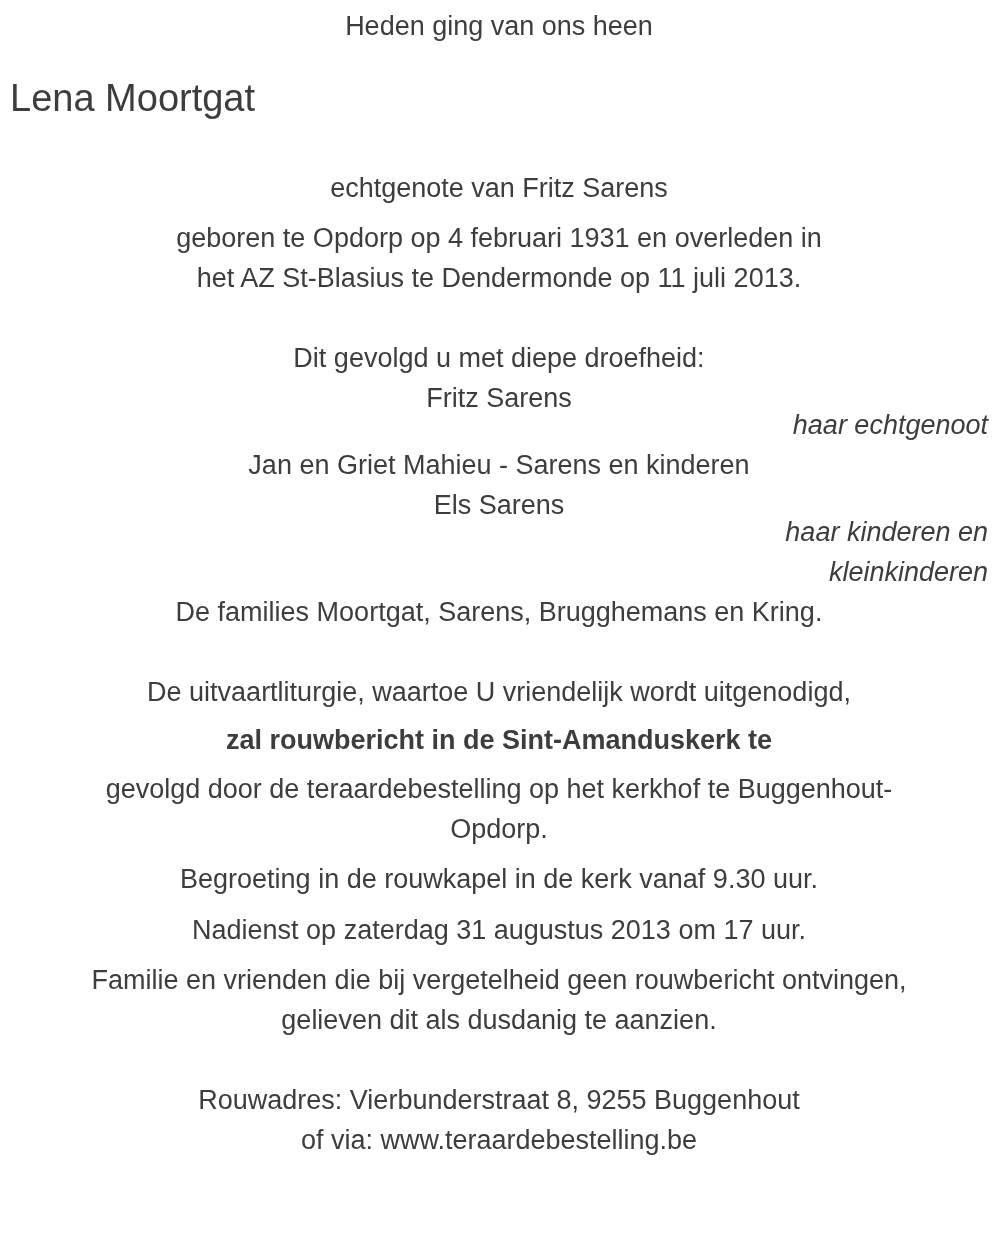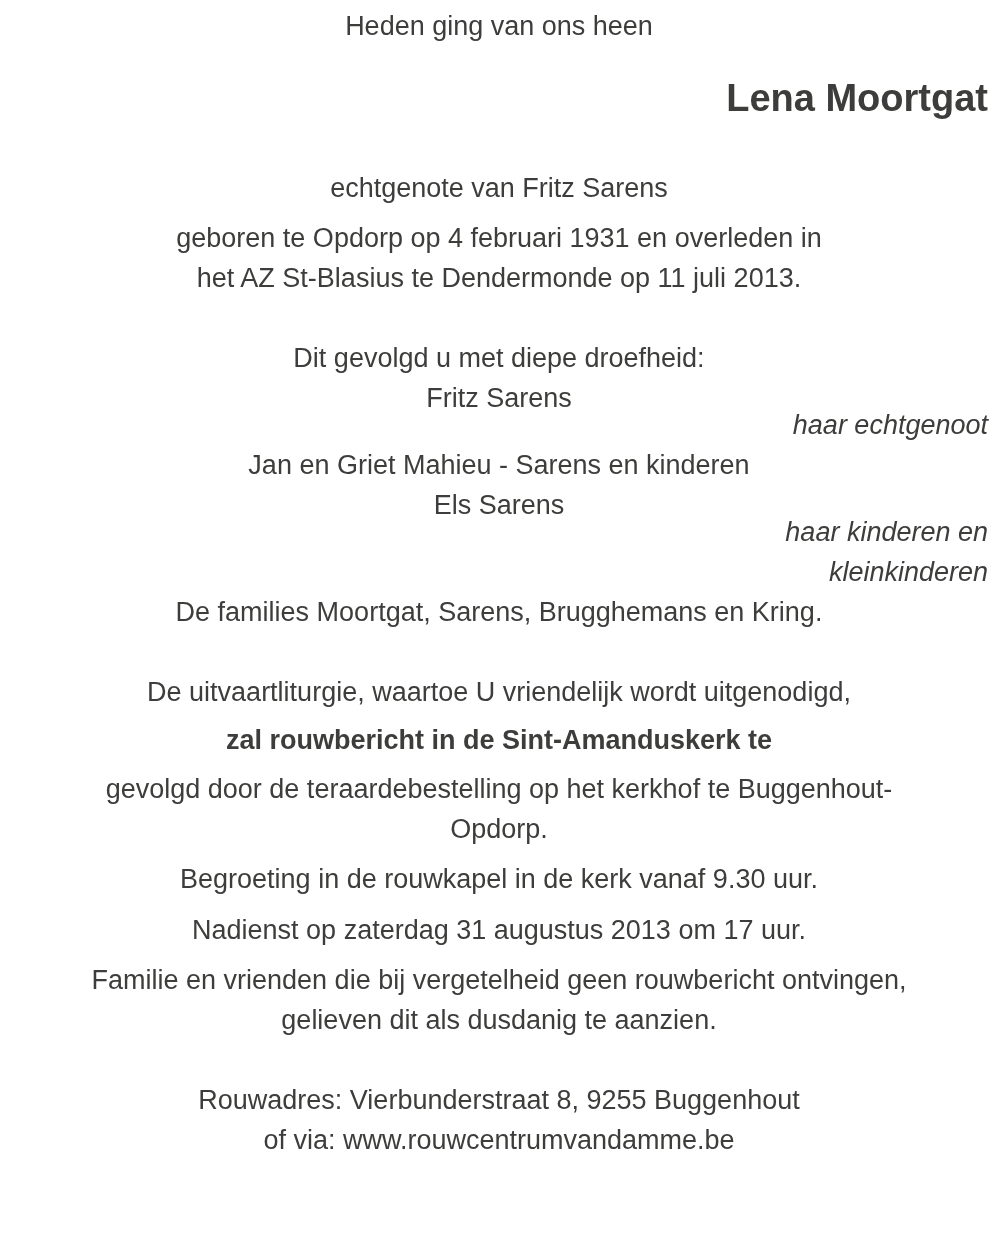--- a/index.html
+++ b/index.html
@@ -15,24 +15,23 @@
     background: #ffffff;
     color: #3d3d3b;
     font-family: "Liberation Sans", "DejaVu Sans", sans-serif;
     font-size: 27px;
     line-height: 40px;
   }
   p { margin: 0; text-align: center; }
   h1.deceased-name {
     font-size: 38px;
     line-height: 48px;
-    font-weight: 700;
+    font-weight: 400;
     margin: 28px 0 0 0;
     color: inherit;
-    text-align: right;
   }
   .relation {
     text-align: right;
     font-style: italic;
     margin-top: -13px;
   }
   .relation-cont { margin-top: 0; }
   .bold { font-weight: 700; }
   .mt-8  { margin-top: 8px; }
   .mt-9  { margin-top: 9px; }
@@ -71,16 +70,16 @@
     <p class="mt-9">gevolgd door de teraardebestelling op het kerkhof te Buggenhout-</p>
     <p>Opdorp.</p>
     <p class="mt-10">Begroeting in de rouwkapel in de kerk vanaf 9.30 uur.</p>
     <p class="mt-11">Nadienst op zaterdag 31 augustus 2013 om 17 uur.</p>
     <p class="mt-10">Familie en vrienden die bij vergetelheid geen rouwbericht ontvingen,</p>
     <p>gelieven dit als dusdanig te aanzien.</p>
   </div>
 
   <div>
     <p class="mt-40">Rouwadres: Vierbunderstraat 8, 9255 Buggenhout</p>
-    <p>of via: www.rouwcentrumvandamme.be</p>
+    <p>of via: www.teraardebestelling.be</p>
   </div>
 
 </div>
 
 </body></html>

